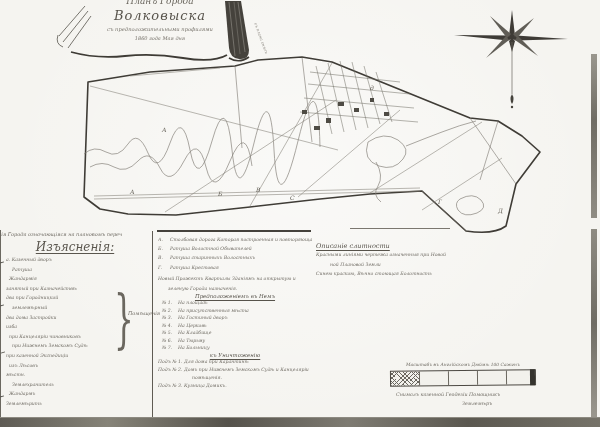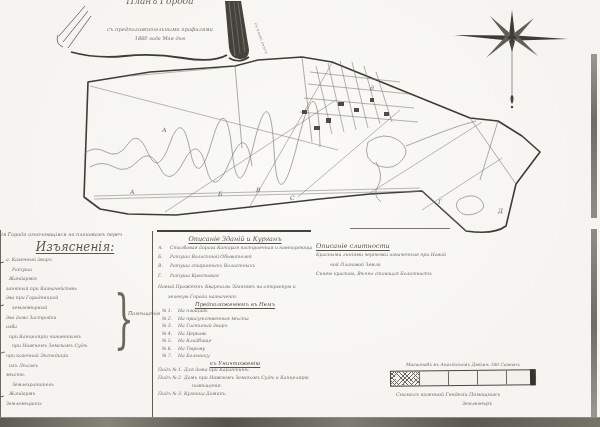--- a/index.html
+++ b/index.html
@@ -90,20 +90,21 @@
     <path d="M16,52 q26,7 54,4 t58,2 t44,-3" fill="none" stroke="#3e3b35" stroke-width="1.8"></path>
     <path d="M170,1 L186,1 L194,50 q0,10 -10,9 q-9,-1 -10,-11 Z" fill="#45423c"></path>
     <g stroke-width=".7">
       <path d="M174,2 L180,56" stroke="#8a8780"></path>
       <path d="M179,2 L185,54" stroke="#76736b"></path>
       <path d="M183,2 L190,52" stroke="#8a8780"></path>
     </g>
     <path d="M174,58 q10,6 20,-1" fill="none" stroke="#3e3b35" stroke-width="1.6"></path>
   </svg>
   <div class="abs hw center t1">Планъ Города</div>
+  <div class="abs hw center t2">Волковыска</div>
   <div class="abs hw center t3">съ предположительными профилями</div>
   <div class="abs hw center t4">1860 года Мая дня</div>
   <div class="abs hw sidenote">съ плана снялъ</div>
 </div>
 
 <svg class="abs compass" width="120" height="108" viewBox="0 0 120 108">
   <g fill="#3e3b36" stroke="none">
     <path d="M60,2 L63,28 L60,34 L57,28 Z"></path>
     <path d="M60,30 L63,33 L60,44 L57,33 Z"></path>
     <path d="M116,31 L64,27.5 L58,30 L64,32.5 Z"></path>
@@ -203,21 +204,20 @@
   <div class="lli">Жандармъ</div>
   <div class="lli">Землемѣрить</div>
 </div>
 <div class="abs brace">}</div>
 <div class="abs lg brace-label">Помѣщенія</div>
 <div class="abs vdiv"></div>
 <div class="abs hseg1"></div>
 <div class="abs hseg2"></div>
 
 <div class="abs lg mid">
-  <div class="center"><span class="ul mid-header">Описаніе Зданій и Курганъ</span></div>
   <div class="row"><span class="k">А.</span><span>Столбовая дорога Которая построенная и повторяющаяся</span></div>
   <div class="row"><span class="k">Б.</span><span>Ратуша Волостной Обывателей</span></div>
   <div class="row"><span class="k">В.</span><span>Ратуша старинныхъ Волостныхъ</span></div>
   <div class="row"><span class="k">Г.</span><span>Ратуша Крестовая</span></div>
   <div class="para">Новый Прожектъ Кварталы Зданіямъ на открытую и</div>
   <div class="para para2">зеленую Города назначенія.</div>
   <div class="center"><span class="ul subhead">Предположеніемъ въ Немъ</span></div>
   <div class="nrow"><span class="k">№ 1.</span><span>На площадь</span></div>
   <div class="nrow"><span class="k">№ 2.</span><span>На присутственныя мѣста</span></div>
   <div class="nrow"><span class="k">№ 3.</span><span>На Гостиный дворъ</span></div>

